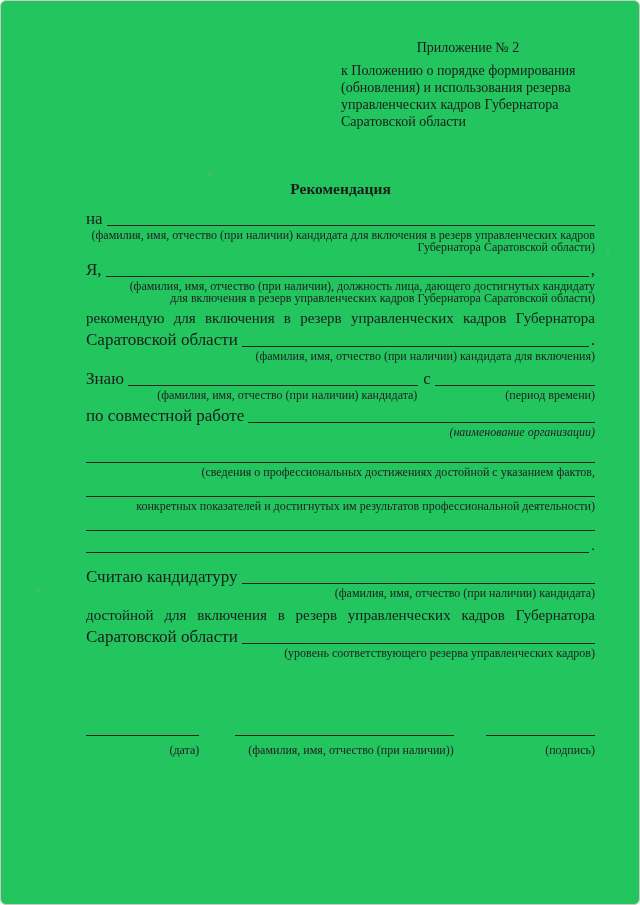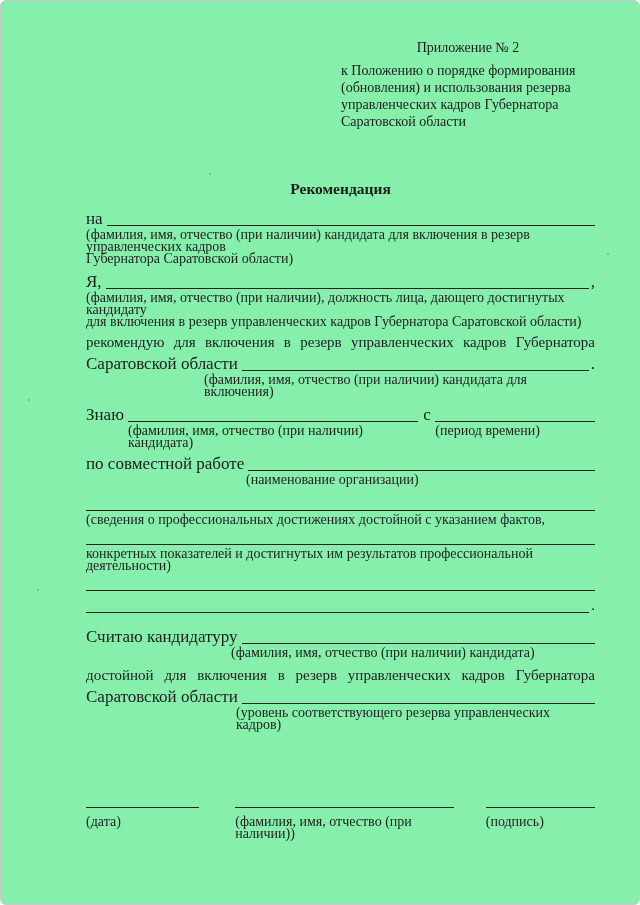--- a/index.html
+++ b/index.html
@@ -1,20 +1,20 @@
 <!DOCTYPE html>
 <html><head>
 <meta charset="utf-8">
 <style>
   html,body { margin:0; padding:0; background:#ffffff; }
   .page {
     position:relative;
     width:640px; height:905px;
     box-sizing:border-box;
-    background:#86efac;
+    background:#22c55e;
     border:1px solid #c9c9c9;
     border-radius:6px;
     padding:38px 44px 0 85px;
     font-family:"Liberation Serif", serif;
     color:#1c1c1c;
     overflow:hidden;
   }
   
   .hdr {
     width:254px;
@@ -42,23 +42,23 @@
   .line {
     flex:1 1 auto;
     border-bottom:1px solid #222;
     height:16px;
     margin:0 0 3px 4px;
   }
   .line.noml { margin-left:0; }
   .tail { margin-left:2px; }
   
   .cap {
-    font-size:14px;
+    font-size:12px;
     line-height:12px;
-    text-align:left;
+    text-align:right;
     color:#222;
   }
   .caprow { display:flex; }
   .justline {
     font-size:15px;
     line-height:21px;
     text-align:justify;
     text-align-last:justify;
   }
   .sp6 { height:6px; } .sp4 { height:4px; } .sp10 { height:10px; }
@@ -134,21 +134,21 @@
     <span style="width:18px;"></span>
     <span class="cap" style="flex:16;">(период времени)</span>
   </div>
 
   <div class="sp4"></div>
 
   <div class="row">
     <span class="lbl">по совместной работе</span>
     <span class="line"></span>
   </div>
-  <div class="cap" style="padding-left:160px;">(наименование организации)</div>
+  <div class="cap" style="padding-left:160px;font-style:italic;">(наименование организации)</div>
 
   <div class="sp6"></div>
 
   <div class="fullrow">
     <span class="line noml"></span>
   </div>
   <div class="cap">(сведения о профессиональных достижениях достойной с указанием фактов,</div>
   <div class="fullrow">
     <span class="line noml"></span>
   </div>

